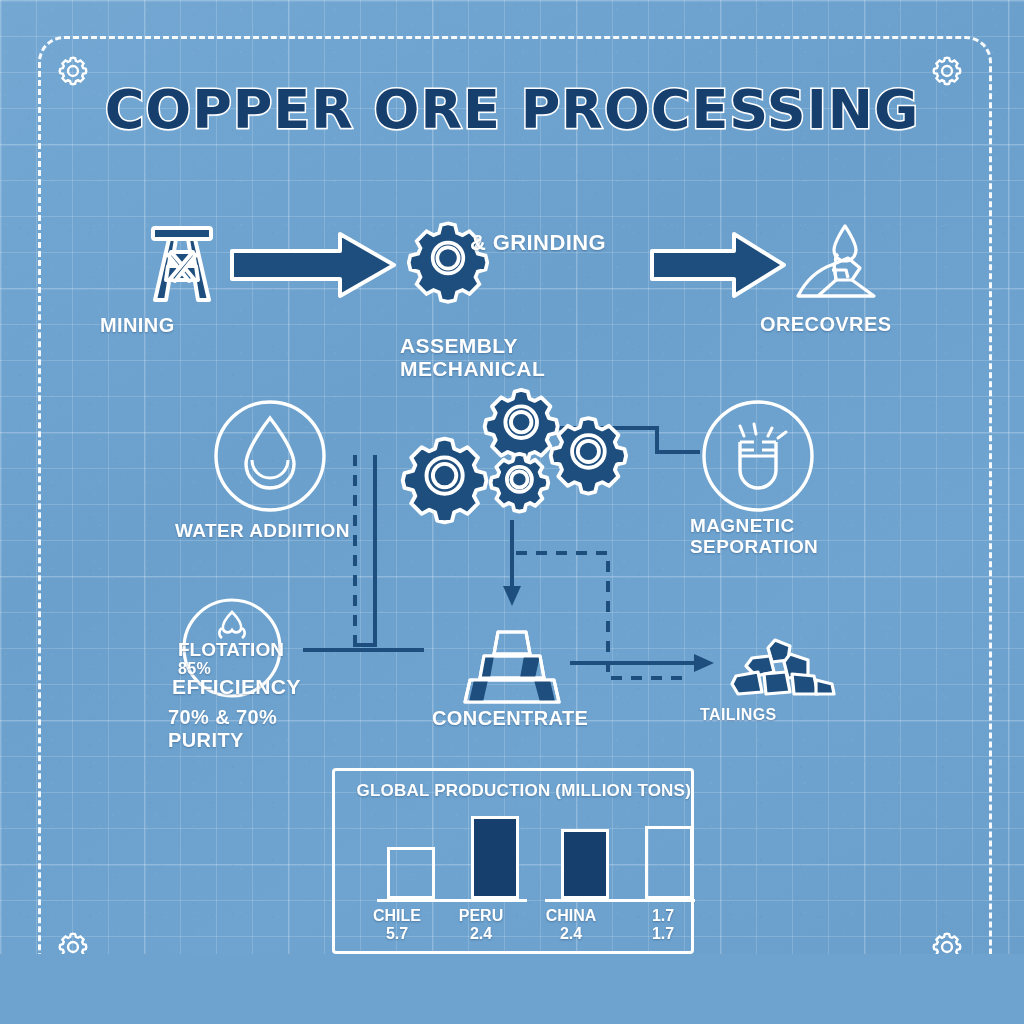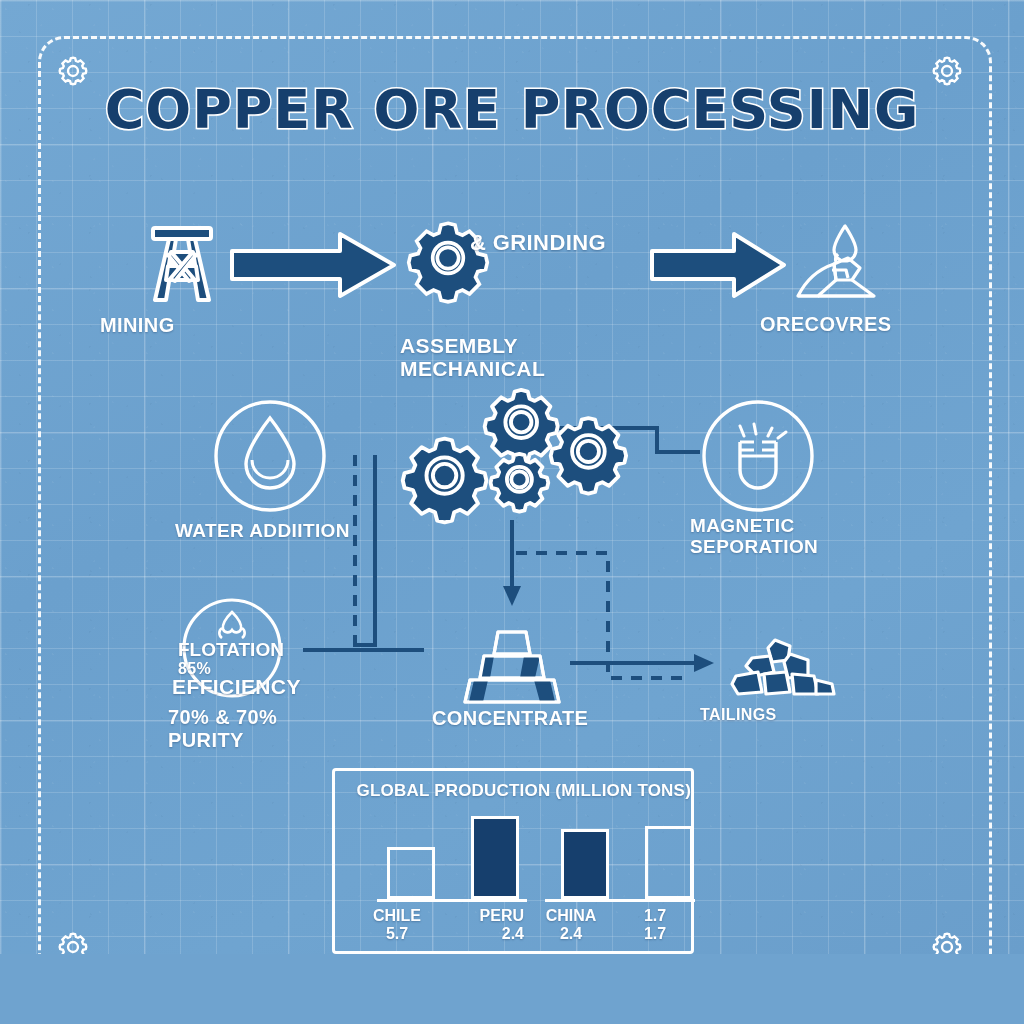--- a/index.html
+++ b/index.html
@@ -281,26 +281,26 @@
       </div>
       <div class="bar-col" style="left:296px;">
         <div class="bar" style="height:73px;"></div>
       </div>
     </div>
 
     <div class="cat" style="left:19px;">
       <div>CHILE</div>
       <div>5.7</div>
     </div>
-    <div class="cat" style="left:103px;text-align:right;">
+    <div class="cat" style="left:103px;">
       <div>PERU</div>
       <div>2.4</div>
     </div>
     <div class="cat" style="left:193px;">
       <div>CHINA</div>
       <div>2.4</div>
     </div>
-    <div class="cat" style="left:277px;">
+    <div class="cat" style="left:285px;">
       <div>1.7</div>
       <div>1.7</div>
     </div>
   </div>
 </div>
 
 </body></html>

